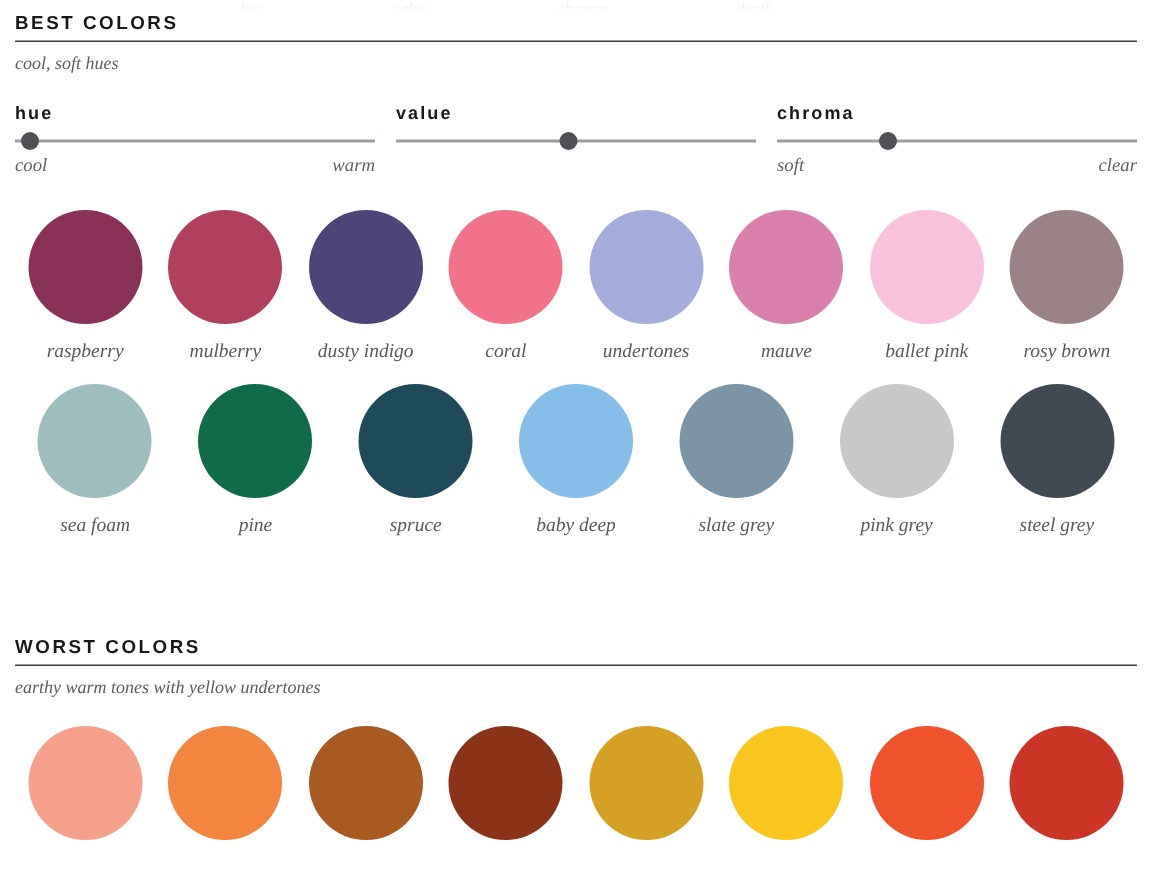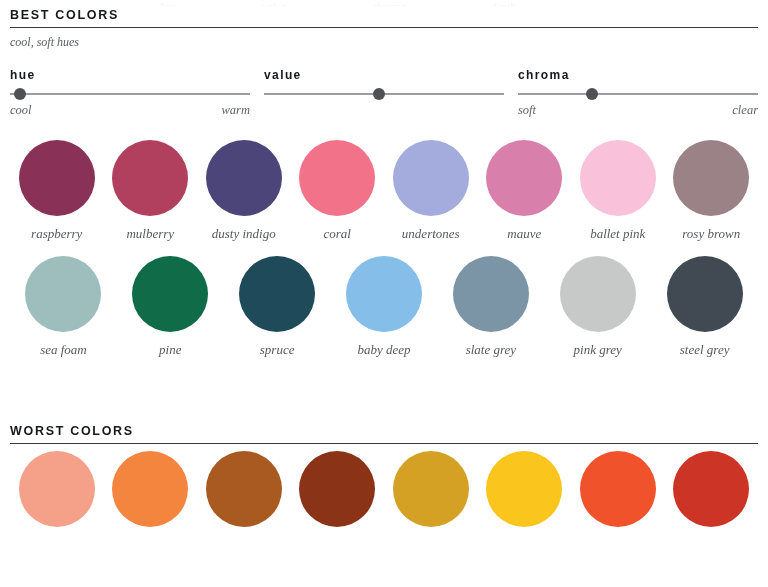--- a/index.html
+++ b/index.html
@@ -249,20 +249,21 @@
       <div class="swatch">
         <div class="dot" style="background: rgb(65, 74, 82);"></div>
         <div class="swatch-label">steel grey</div>
       </div>
     </div>
 
   <div class="spacer-lg"></div>
 
   <div class="section-head">WORST COLORS</div>
   <div class="rule"></div>
+  <div class="subtitle">earthy warm tones with yellow undertones</div>
 
   <div class="swatch-row row-nolabel" id="worst-row">
       <div class="swatch">
         <div class="dot" style="background: rgb(245, 160, 137);"></div>
       </div>
       <div class="swatch">
         <div class="dot" style="background: rgb(244, 133, 63);"></div>
       </div>
       <div class="swatch">
         <div class="dot" style="background: rgb(168, 90, 33);"></div>

